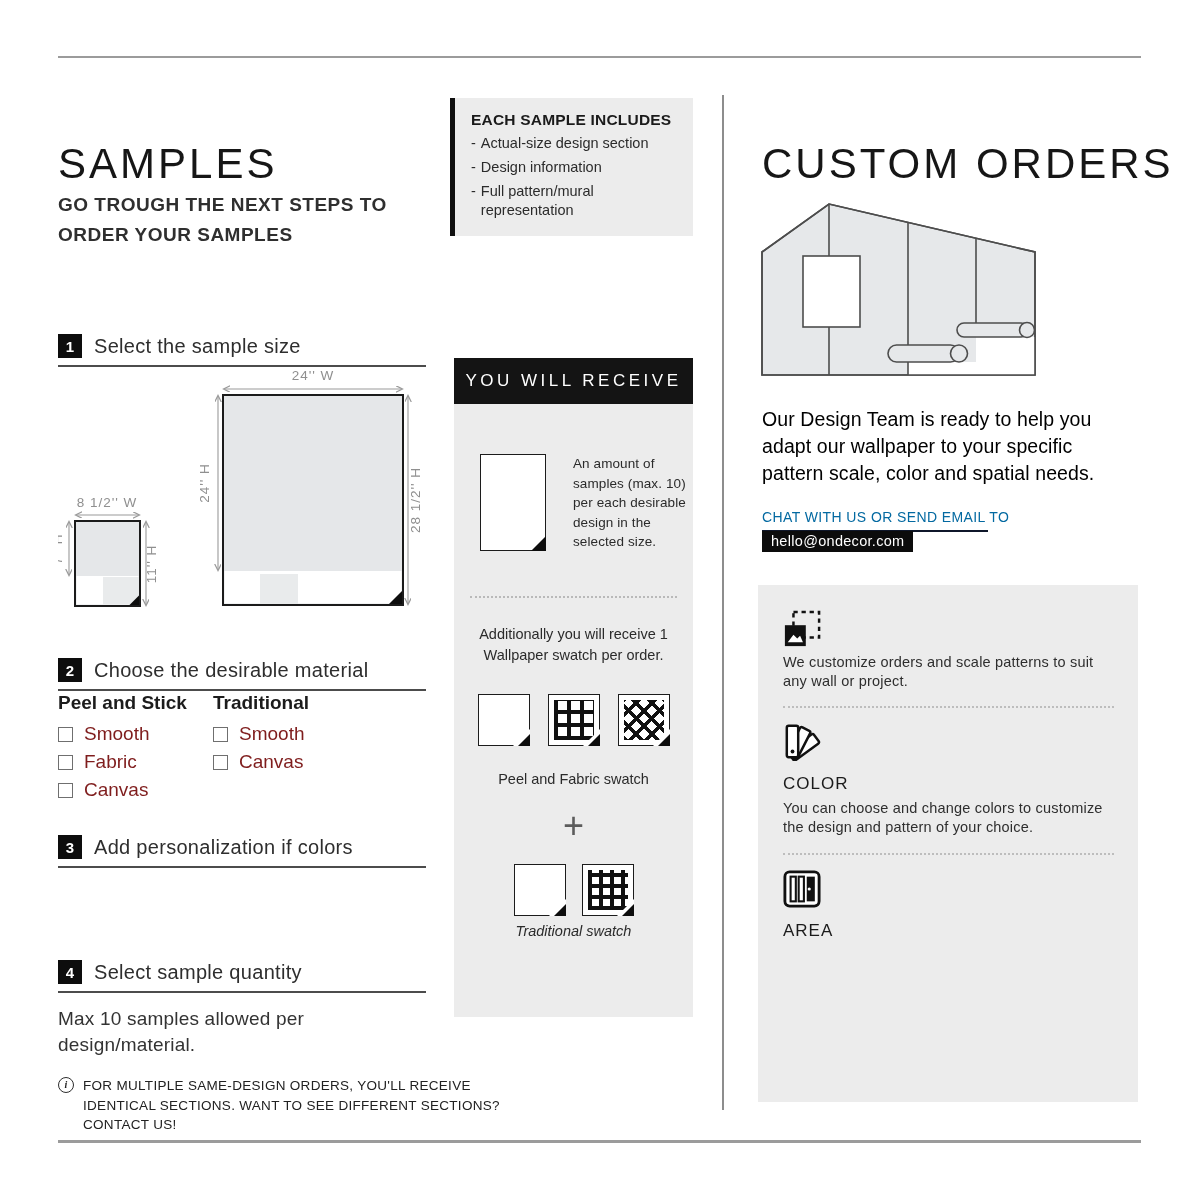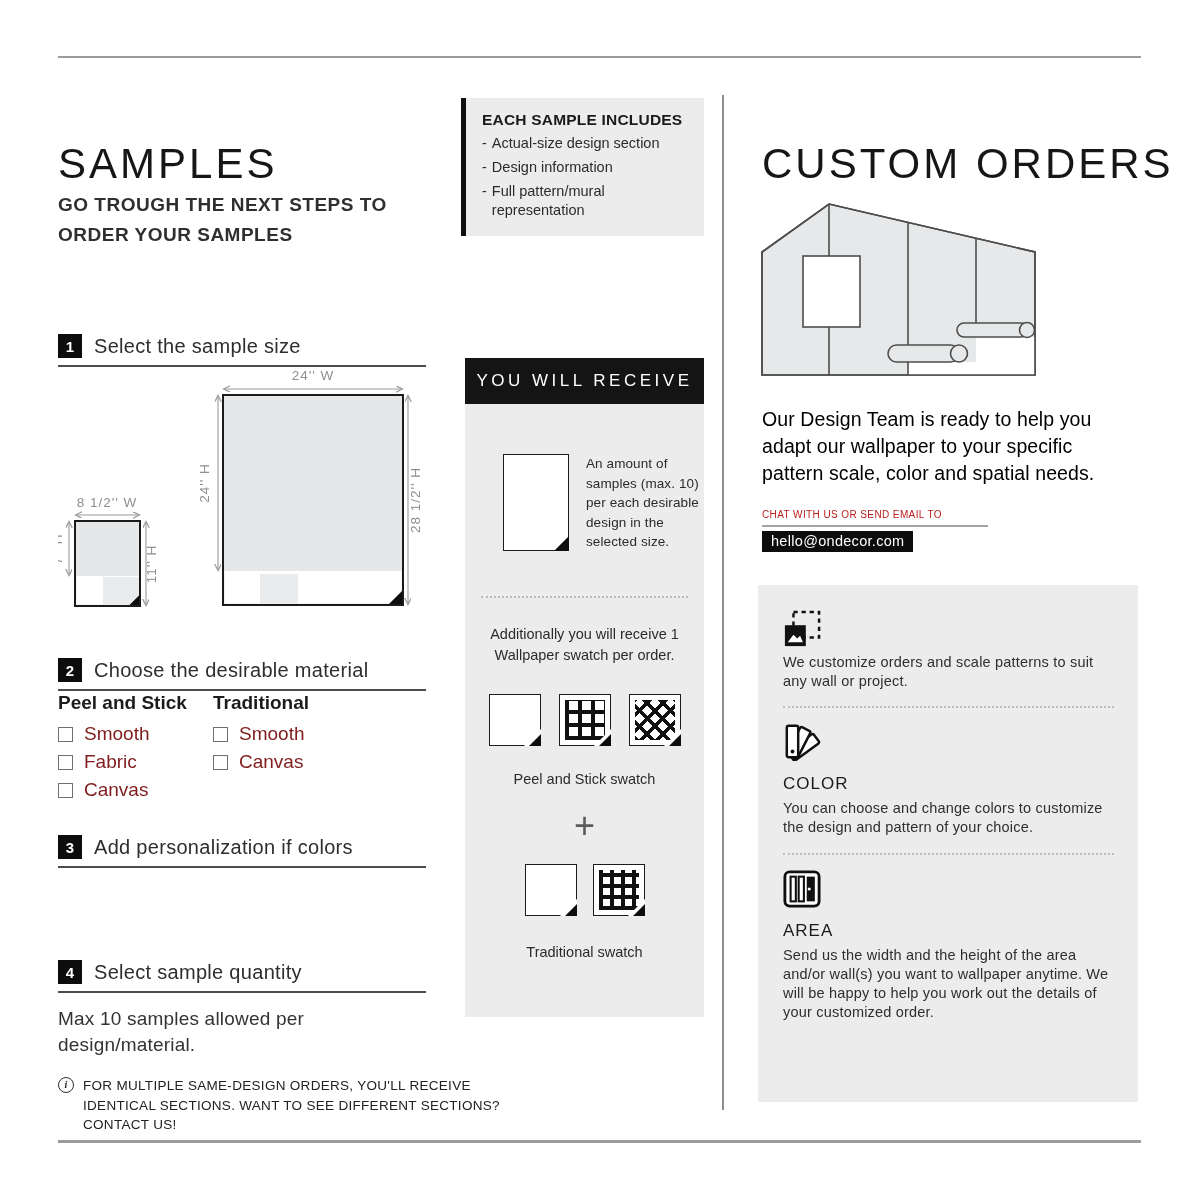--- a/index.html
+++ b/index.html
@@ -5,21 +5,21 @@
   html,body{margin:0;padding:0;background:#fff;}
   .page{position:relative;width:1200px;height:1200px;background:#fff;
         font-family:"Liberation Sans",sans-serif;color:#2c2c2c;overflow:hidden;}
   .rule{position:absolute;left:58px;width:1083px;background:#9b9b9b;}
   .rule-top{top:56px;height:2px;}
   .rule-bottom{top:1140px;height:3px;}
   .vdivider{position:absolute;left:722px;top:95px;width:2px;height:1015px;background:#8d8d8d;}
 
   
   .col-left{position:absolute;left:58px;top:0;width:368px;height:1200px;}
-  .col-mid{position:absolute;left:461px;top:0;width:243px;height:916px;}
+  .col-mid{position:absolute;left:450px;top:0;width:243px;height:916px;}
   .col-right{position:absolute;left:758px;top:0;width:380px;height:1200px;}
 
   .big-title{position:absolute;font-size:42px;letter-spacing:3px;color:#161616;white-space:nowrap;margin-top:48px;}
 
   
   .intro{position:absolute;top:190px;left:0;width:345px;font-size:19px;line-height:1.6;
          letter-spacing:0.5px;color:#2f2f2f;font-weight:bold;}
   .step{position:absolute;left:0;width:368px;}
   .step-header{display:flex;align-items:center;gap:12px;border-bottom:2px solid #4c4c4c;
                padding-bottom:7px;}
@@ -48,21 +48,21 @@
             border-left:5px solid #0f0f0f;padding:13px 12px 15px 16px;}
   .includes-title{font-size:15.5px;font-weight:bold;letter-spacing:0.2px;color:#1a1a1a;}
   .inc-item{display:flex;gap:5px;font-size:14.5px;line-height:1.32;color:#2b2b2b;margin-top:5px;}
   .inc-item .dash{flex:0 0 auto;}
 
   .receive-bar{position:absolute;top:358px;left:4px;width:239px;height:46px;background:#141414;
                color:#fff;display:flex;align-items:center;justify-content:center;
                font-size:17px;letter-spacing:3.5px;white-space:nowrap;}
   .receive-panel{position:absolute;top:404px;left:4px;width:239px;height:613px;background:#ececec;
                  box-sizing:border-box;padding-top:50px;}
-  .sample-row{display:flex;gap:17px;padding:0 0 0 26px;align-items:flex-start;justify-content:flex-end;}
+  .sample-row{display:flex;gap:27px;padding:0 0 0 26px;align-items:flex-start;}
   .sample-fig{position:relative;width:64px;height:95px;background:#fff;border:1px solid #1c1c1c;flex:0 0 auto;}
   .sample-fig::after{content:"";position:absolute;right:-1px;bottom:-1px;border-style:solid;
                      border-width:0 0 15px 15px;border-color:transparent transparent #0d0d0d transparent;}
   .sample-text{font-size:13.5px;line-height:1.45;color:#2b2b2b;width:118px;letter-spacing:0.1px;}
   .dots-mid{border-top:2px dotted #b9b9b9;margin:44px 16px 0;}
   .additional{margin-top:26px;text-align:center;font-size:14.5px;line-height:1.45;color:#2b2b2b;padding:0 10px;}
   .swatch-row{display:flex;justify-content:center;gap:18px;margin-top:28px;}
   .swatch{position:relative;width:50px;height:50px;background:#fff;border:1.5px solid #1c1c1c;flex:0 0 auto;}
   .swatch .pat{position:absolute;inset:5px;}
   .pat-grid{background-image:
@@ -78,22 +78,22 @@
                   border-width:0 0 17px 17px;border-color:transparent transparent #fff transparent;}
   .swatch::after{content:"";position:absolute;right:-1px;bottom:-1px;border-style:solid;z-index:3;
                  border-width:0 0 12px 12px;border-color:transparent transparent #0d0d0d transparent;}
   .swatch-label{margin-top:23px;text-align:center;font-size:14.5px;line-height:1.45;color:#2b2b2b;}
   .plus{margin-top:18px;text-align:center;font-size:36px;font-weight:300;color:#5c5c5c;line-height:1;}
 
   
   .house{position:absolute;top:198px;left:2px;}
   .para{position:absolute;top:406px;left:4px;width:358px;font-size:19.5px;line-height:1.38;
         color:#000000;letter-spacing:0.1px;}
-  .chat{position:absolute;top:509px;left:4px;width:226px;font-size:10px;letter-spacing:0.4px;
-        color:#b91c1c;border-bottom:2px solid #a3a3a3;padding-bottom:5px;white-space:nowrap;}
+  .chat{position:absolute;top:509px;left:4px;width:226px;font-size:14px;letter-spacing:0.4px;
+        color:#0369a1;border-bottom:2px solid #0f172a;padding-bottom:5px;white-space:nowrap;}
   .email{position:absolute;top:531px;left:4px;background:#0c0c0c;color:#fff;font-size:14.5px;
          letter-spacing:0.3px;padding:2px 9px 3px;}
   .card{position:absolute;top:585px;left:0;width:380px;height:517px;box-sizing:border-box;
         background:#ececec;padding:25px 24px 20px 25px;overflow:hidden;}
   .card h3{margin:13px 0 0;font-size:17px;font-weight:400;letter-spacing:1px;color:#1b1b1b;}
   .card p{margin:5px 0 0;font-size:14.5px;line-height:1.32;color:#2e2e2e;letter-spacing:0.2px;}
   .dots-card{border-top:2px dotted #bdbdbd;margin:15px 0;}
   .card-icon{display:block;}
 
   svg text{font-family:"Liberation Sans",sans-serif;}
@@ -244,31 +244,31 @@
 
       <div class="swatch-row">
         <div class="swatch"></div>
         <div class="swatch">
             <div class="pat pat-grid"></div>
           </div>
         <div class="swatch">
             <div class="pat pat-cross"></div>
           </div>
       </div>
-      <div class="swatch-label">Peel and Stick swatch</div>
+      <div class="swatch-label">Peel and Fabric swatch</div>
 
       <div class="plus">+</div>
 
       <div class="swatch-row" style="margin-top:20px;gap:16px;">
         <div class="swatch"></div>
         <div class="swatch">
             <div class="pat pat-grid-dense"></div>
           </div>
       </div>
-      <div class="swatch-label" style="margin-top:26px;">Traditional swatch</div>
+      <div class="swatch-label" style="margin-top:5px;font-style:italic;">Traditional swatch</div>
     </div>
   </div>
 
   <div class="col-right">
     <div class="big-title" style="top:92px;left:4px;">CUSTOM ORDERS</div>
 
     <div class="house">
       <svg width="277" height="180" viewBox="0 0 277 180">
         <g stroke="#4d4d4d" stroke-width="1.6" fill="none">
           <polygon points="2,177 2,54 69,6 275,54 275,177" fill="#e6e8ea"></polygon>
@@ -316,18 +316,17 @@
       <div class="dots-card"></div>
 
       <svg class="card-icon" width="38" height="38" viewBox="0 0 40 40">
         <rect x="2" y="2" width="36" height="36" rx="5" fill="#fff" stroke="#111" stroke-width="3"></rect>
         <rect x="8" y="7" width="5.5" height="26" fill="#fff" stroke="#111" stroke-width="2.2"></rect>
         <rect x="16.5" y="7" width="5.5" height="26" fill="#fff" stroke="#111" stroke-width="2.2"></rect>
         <rect x="25" y="7" width="8.5" height="26" fill="#111"></rect>
         <circle cx="27.6" cy="20" r="1.7" fill="#fff"></circle>
       </svg>
       <h3>AREA</h3>
-      <p>Send us the width and the height of the area and/or wall(s) you want to wallpaper anytime. We will be happy to help you work out the details of your customized order.</p>
 
     </div>
   </div>
 
 </div>
 
 </body></html>

